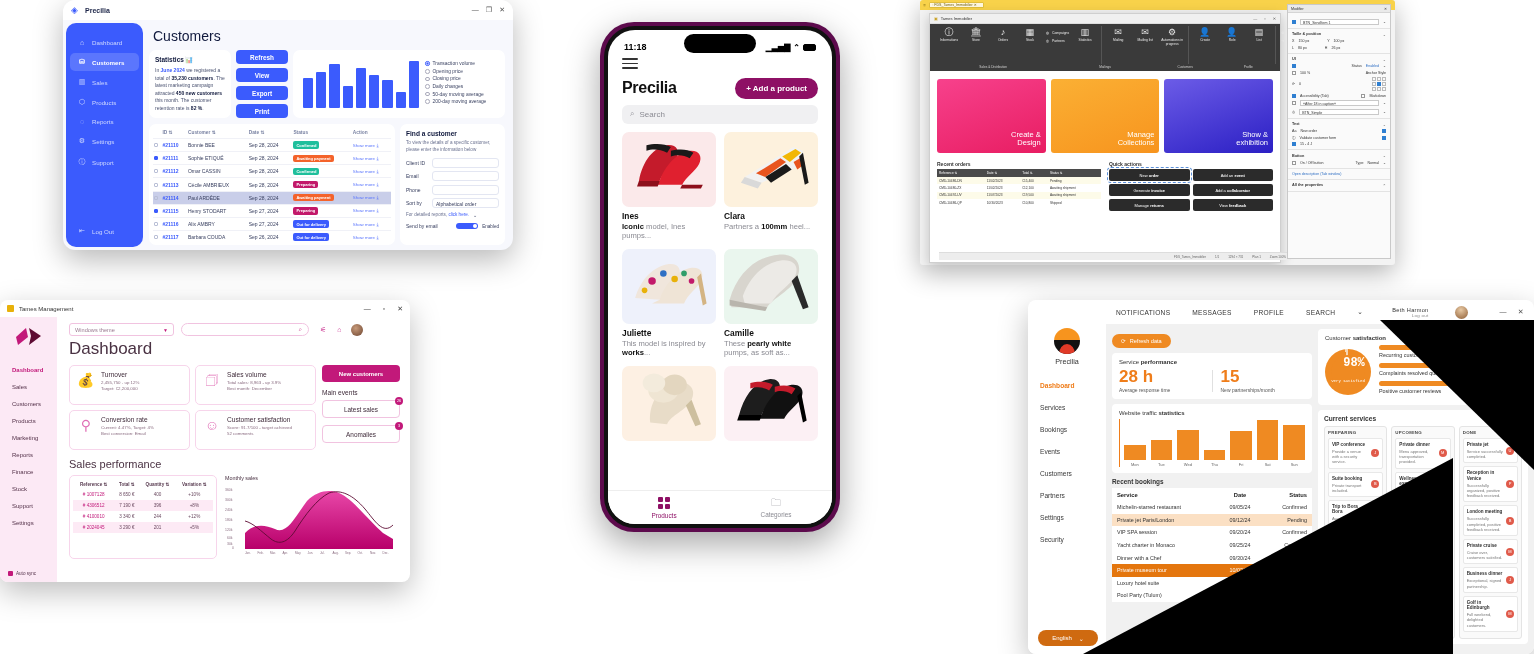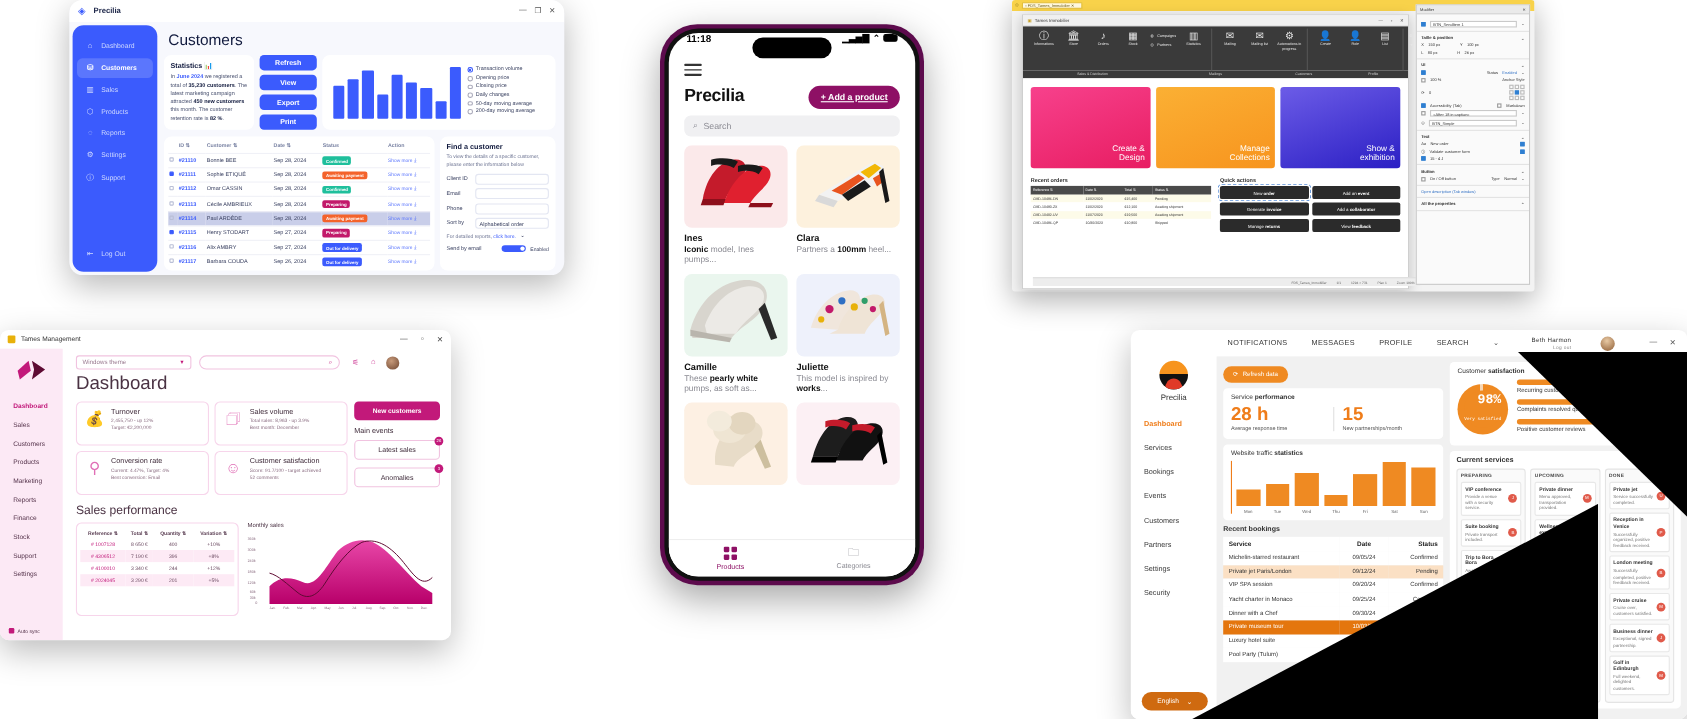--- a/index.html
+++ b/index.html
@@ -72,33 +72,33 @@
   #w1 .tog::after { content:""; position:absolute; right:1px; top:1px; width:4px; height:4px;
                     background:#fff; border-radius:50%; }
 
   
   #w2 { position:absolute; left:600px; top:22px; width:240px; height:510px;
         background:#5d0b4d; border-radius:34px; padding:4px;
         box-shadow:0 12px 34px rgba(0,0,0,.35); }
   #w2 .bezel { width:100%; height:100%; background:#111; border-radius:31px; padding:4px; }
   #w2 .scr { width:100%; height:100%; background:#fff; border-radius:27px; overflow:hidden;
              position:relative; display:flex; flex-direction:column; }
-  #w2 .status { height:22px; display:flex; align-items:flex-start; padding:0 16px;
+  #w2 .status { height:22px; display:flex; align-items:flex-end; padding:0 16px;
                 font-size:9px; font-weight:700; color:#000; position:relative; }
   #w2 .notch { position:absolute; left:50%; transform:translateX(-50%); top:4px;
                width:72px; height:19px; background:#000; border-radius:11px; }
   #w2 .sright { margin-left:auto; display:flex; align-items:center; gap:3px; }
   #w2 .bat { width:13px; height:7px; border:1px solid #000; border-radius:2px; background:#000;}
   #w2 .burger { padding:6px 14px 2px; }
   #w2 .burger i { display:block; width:16px; height:1.6px; background:#333; margin-bottom:3px;
                   border-radius:1px; }
   #w2 .brandrow { display:flex; align-items:center; padding:4px 14px 6px; }
   #w2 .brand { font-size:16px; font-weight:700; color:#111; letter-spacing:-.3px; }
   #w2 .addbtn { margin-left:auto; background:#8e1065; color:#fff; font-size:8px; font-weight:700;
-                padding:6px 11px; border-radius:14px;text-decoration:underline; }
+                padding:6px 11px; border-radius:14px; }
   #w2 .search { margin:0 14px 8px; height:19px; background:#f0f0f2; border-radius:6px;
                 display:flex; align-items:center; gap:5px; padding:0 8px;
                 font-size:8px; color:#8b8b93; }
   #w2 .grid { flex:1; display:grid; grid-template-columns:1fr 1fr; gap:8px;
               padding:0 14px; overflow:hidden; align-content:start; }
   #w2 .pcard .thumb { height:75px; border-radius:7px; position:relative; overflow:hidden; }
   #w2 .pcard .nm { font-size:8.4px; font-weight:700; color:#111; margin:4px 0 1px; }
   #w2 .pcard .ds { font-size:7.6px; color:#8a8a92; line-height:1.25; }
   #w2 .pcard .ds b { color:#111; }
   #w2 .tabbar { height:34px; border-top:1px solid #eee; display:flex; background:#fff; }
@@ -580,51 +580,51 @@
                     <path d="M74 32 L84 26 L86 34 L78 40 Z" fill="#e8541f"></path>
                     <path d="M22 48 L40 54 L36 60 L18 54 Z" fill="#d9d9d9"></path>
                     <path d="M84 22 L90 54 L86 56 L80 26 Z" fill="#1a1a1a"></path>
                   </g>
                 </svg>
               </div>
     <div class="nm">Clara</div>
               <div class="ds"><span>Partners a </span><b>100mm</b><span> heel...</span></div>
   </div>
             <div class="pcard">
-    <div class="thumb" style="background:#eaf6ee">
-                <svg viewBox="0 0 100 70" class="shoe">
-                  <g>
-                    <path d="M6 54 C14 26 34 8 58 6 C76 5 84 16 78 30 C72 44 52 52 46 62 L8 62 Z" fill="#d8d5ce"></path>
-                    <path d="M20 50 C28 28 44 14 62 12 C74 11 80 18 76 28 C72 38 56 46 50 58 L22 58 Z" fill="#eceae6"></path>
-                    <path d="M78 28 L90 62 L84 64 L72 34 Z" fill="#2a2a2a"></path>
-                    <path d="M6 54 L46 62 L44 66 L6 60 Z" fill="#b9b5ad"></path>
-                  </g>
-                </svg>
-              </div>
-    <div class="nm">Camille</div>
-              <div class="ds"><span>These </span><b>pearly white</b><span> pumps, as soft as...</span></div>
-  </div>
-            <div class="pcard">
     <div class="thumb" style="background:#eef1fb">
                 <svg viewBox="0 0 100 70" class="shoe">
                   <g>
                     <path d="M14 52 C20 32 34 18 50 16 C60 15 64 22 60 30 C56 38 44 44 40 54 Z" fill="#f0e6dc"></path>
                     <path d="M40 54 C46 36 60 22 74 20 C84 19 88 26 84 34 C80 42 70 48 66 58 L32 58 Z" fill="#efe4d6"></path>
                     <circle cx="32" cy="34" r="4" fill="#c2196a"></circle>
                     <circle cx="44" cy="26" r="3.5" fill="#2e6fc4"></circle>
                     <circle cx="56" cy="32" r="3.5" fill="#e8b10a"></circle>
                     <circle cx="66" cy="26" r="3" fill="#2f9e6a"></circle>
                     <circle cx="24" cy="44" r="3" fill="#e8b10a"></circle>
                     <circle cx="74" cy="34" r="3" fill="#c2196a"></circle>
                     <path d="M84 26 L90 58 L86 60 L80 30 Z" fill="#d4b483"></path>
                   </g>
                 </svg>
               </div>
     <div class="nm">Juliette</div>
               <div class="ds"><span>This model is inspired by </span><b>works</b><span>...</span></div>
+  </div>
+            <div class="pcard">
+    <div class="thumb" style="background:#eaf6ee">
+                <svg viewBox="0 0 100 70" class="shoe">
+                  <g>
+                    <path d="M6 54 C14 26 34 8 58 6 C76 5 84 16 78 30 C72 44 52 52 46 62 L8 62 Z" fill="#d8d5ce"></path>
+                    <path d="M20 50 C28 28 44 14 62 12 C74 11 80 18 76 28 C72 38 56 46 50 58 L22 58 Z" fill="#eceae6"></path>
+                    <path d="M78 28 L90 62 L84 64 L72 34 Z" fill="#2a2a2a"></path>
+                    <path d="M6 54 L46 62 L44 66 L6 60 Z" fill="#b9b5ad"></path>
+                  </g>
+                </svg>
+              </div>
+    <div class="nm">Camille</div>
+              <div class="ds"><span>These </span><b>pearly white</b><span> pumps, as soft as...</span></div>
   </div>
             <div class="pcard">
     <div class="thumb" style="background:#fdf0e3">
                 <svg viewBox="0 0 100 70" class="shoe">
                   <g>
                     <path d="M30 60 C28 40 40 22 56 18 C70 15 80 24 74 36 C68 48 52 52 48 62 Z" fill="#e8dcc8"></path>
                     <ellipse cx="44" cy="26" rx="16" ry="13" fill="#efe5d3"></ellipse>
                     <ellipse cx="56" cy="20" rx="13" ry="11" fill="#e3d6bf"></ellipse>
                     <ellipse cx="34" cy="18" rx="12" ry="10" fill="#f3ebdc"></ellipse>
                     <path d="M74 36 L84 62 L78 64 L68 42 Z" fill="#cdbf9f"></path>

